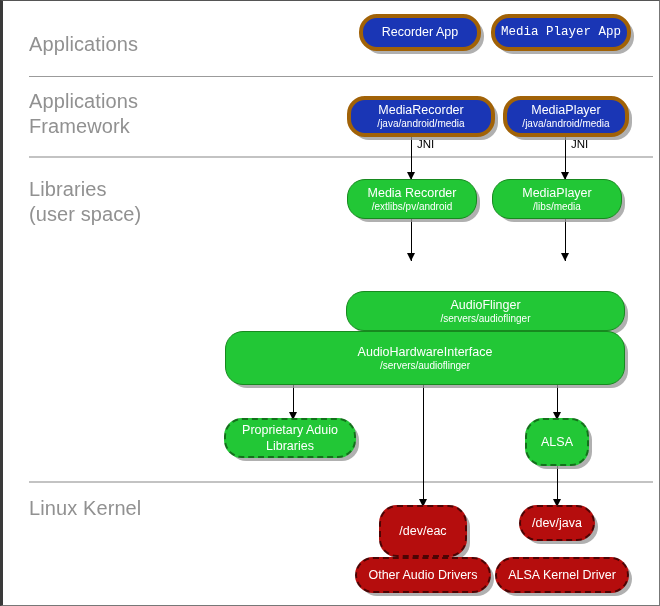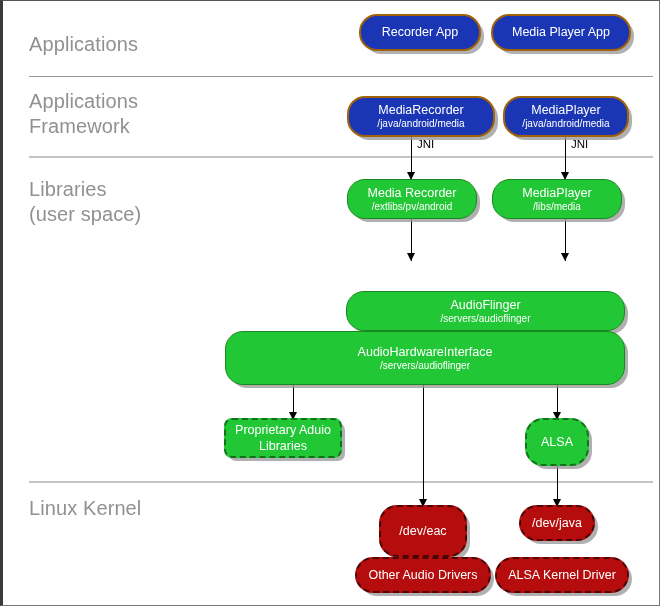--- a/index.html
+++ b/index.html
@@ -62,21 +62,21 @@
     line-height: 15px;
     white-space: nowrap;
   }
   .node .sub {
     font-size: 10px;
     line-height: 12px;
     white-space: nowrap;
   }
   .node.blue {
     background: #1a36b5;
-    border: 2px solid #a16207;
+    border: 4px solid #a16207;
   }
   .node.green {
     background: #22c736;
     border: 1px solid #17891f;
   }
   .node.green.dashed {
     border: 2px dashed #14701c;
   }
   .node.red {
     background: #b50d0d;
@@ -153,21 +153,21 @@
   <div class="vline" style="left:554px; top:375px; height:43px;"></div>
   <div class="arrowhead" style="left:549.5px; top:411px;"></div>
 
   <div class="vline" style="left:554px; top:457px; height:48px;"></div>
   <div class="arrowhead" style="left:549.5px; top:498px;"></div>
 
   <div class="node blue" style="left:356px; top:13px; width:122px; height:37px;">
     <span class="title">Recorder App</span>
   </div>
 
-  <div class="node blue" style="left:488px; top:13px; width:140px; height:37px;">
+  <div class="node blue" style="left:488px; top:13px; width:140px; height:37px;font-family:Liberation Mono, monospace;">
     <span class="title">Media Player App</span>
   </div>
 
   <div class="node blue" style="left:344px; top:95px; width:148px; height:41px;">
     <span class="title">MediaRecorder</span>
     <span class="sub">/java/android/media</span>
   </div>
 
   <div class="node blue" style="left:500px; top:95px; width:126px; height:41px;">
     <span class="title">MediaPlayer</span>
@@ -187,21 +187,21 @@
   <div class="node green" style="left:343px; top:258px; width:279px; height:40px;margin-top:32px;">
     <span class="title">AudioFlinger</span>
     <span class="sub">/servers/audioflinger</span>
   </div>
 
   <div class="node green" style="left:222px; top:330px; width:400px; height:54px;">
     <span class="title">AudioHardwareInterface</span>
     <span class="sub">/servers/audioflinger</span>
   </div>
 
-  <div class="node green dashed two-line" style="left:221px; top:417px; width:118px; height:40px;border-radius:8px;">
+  <div class="node green dashed two-line" style="left:221px; top:417px; width:132px; height:40px;">
     <span class="title">Proprietary Aduio Libraries</span>
   </div>
 
   <div class="node green dashed" style="left:522px; top:417px; width:64px; height:48px;">
     <span class="title">ALSA</span>
   </div>
 
   <div class="node red dashed" style="left:376px; top:504px; width:88px; height:52px;">
     <span class="title">/dev/eac</span>
   </div>

